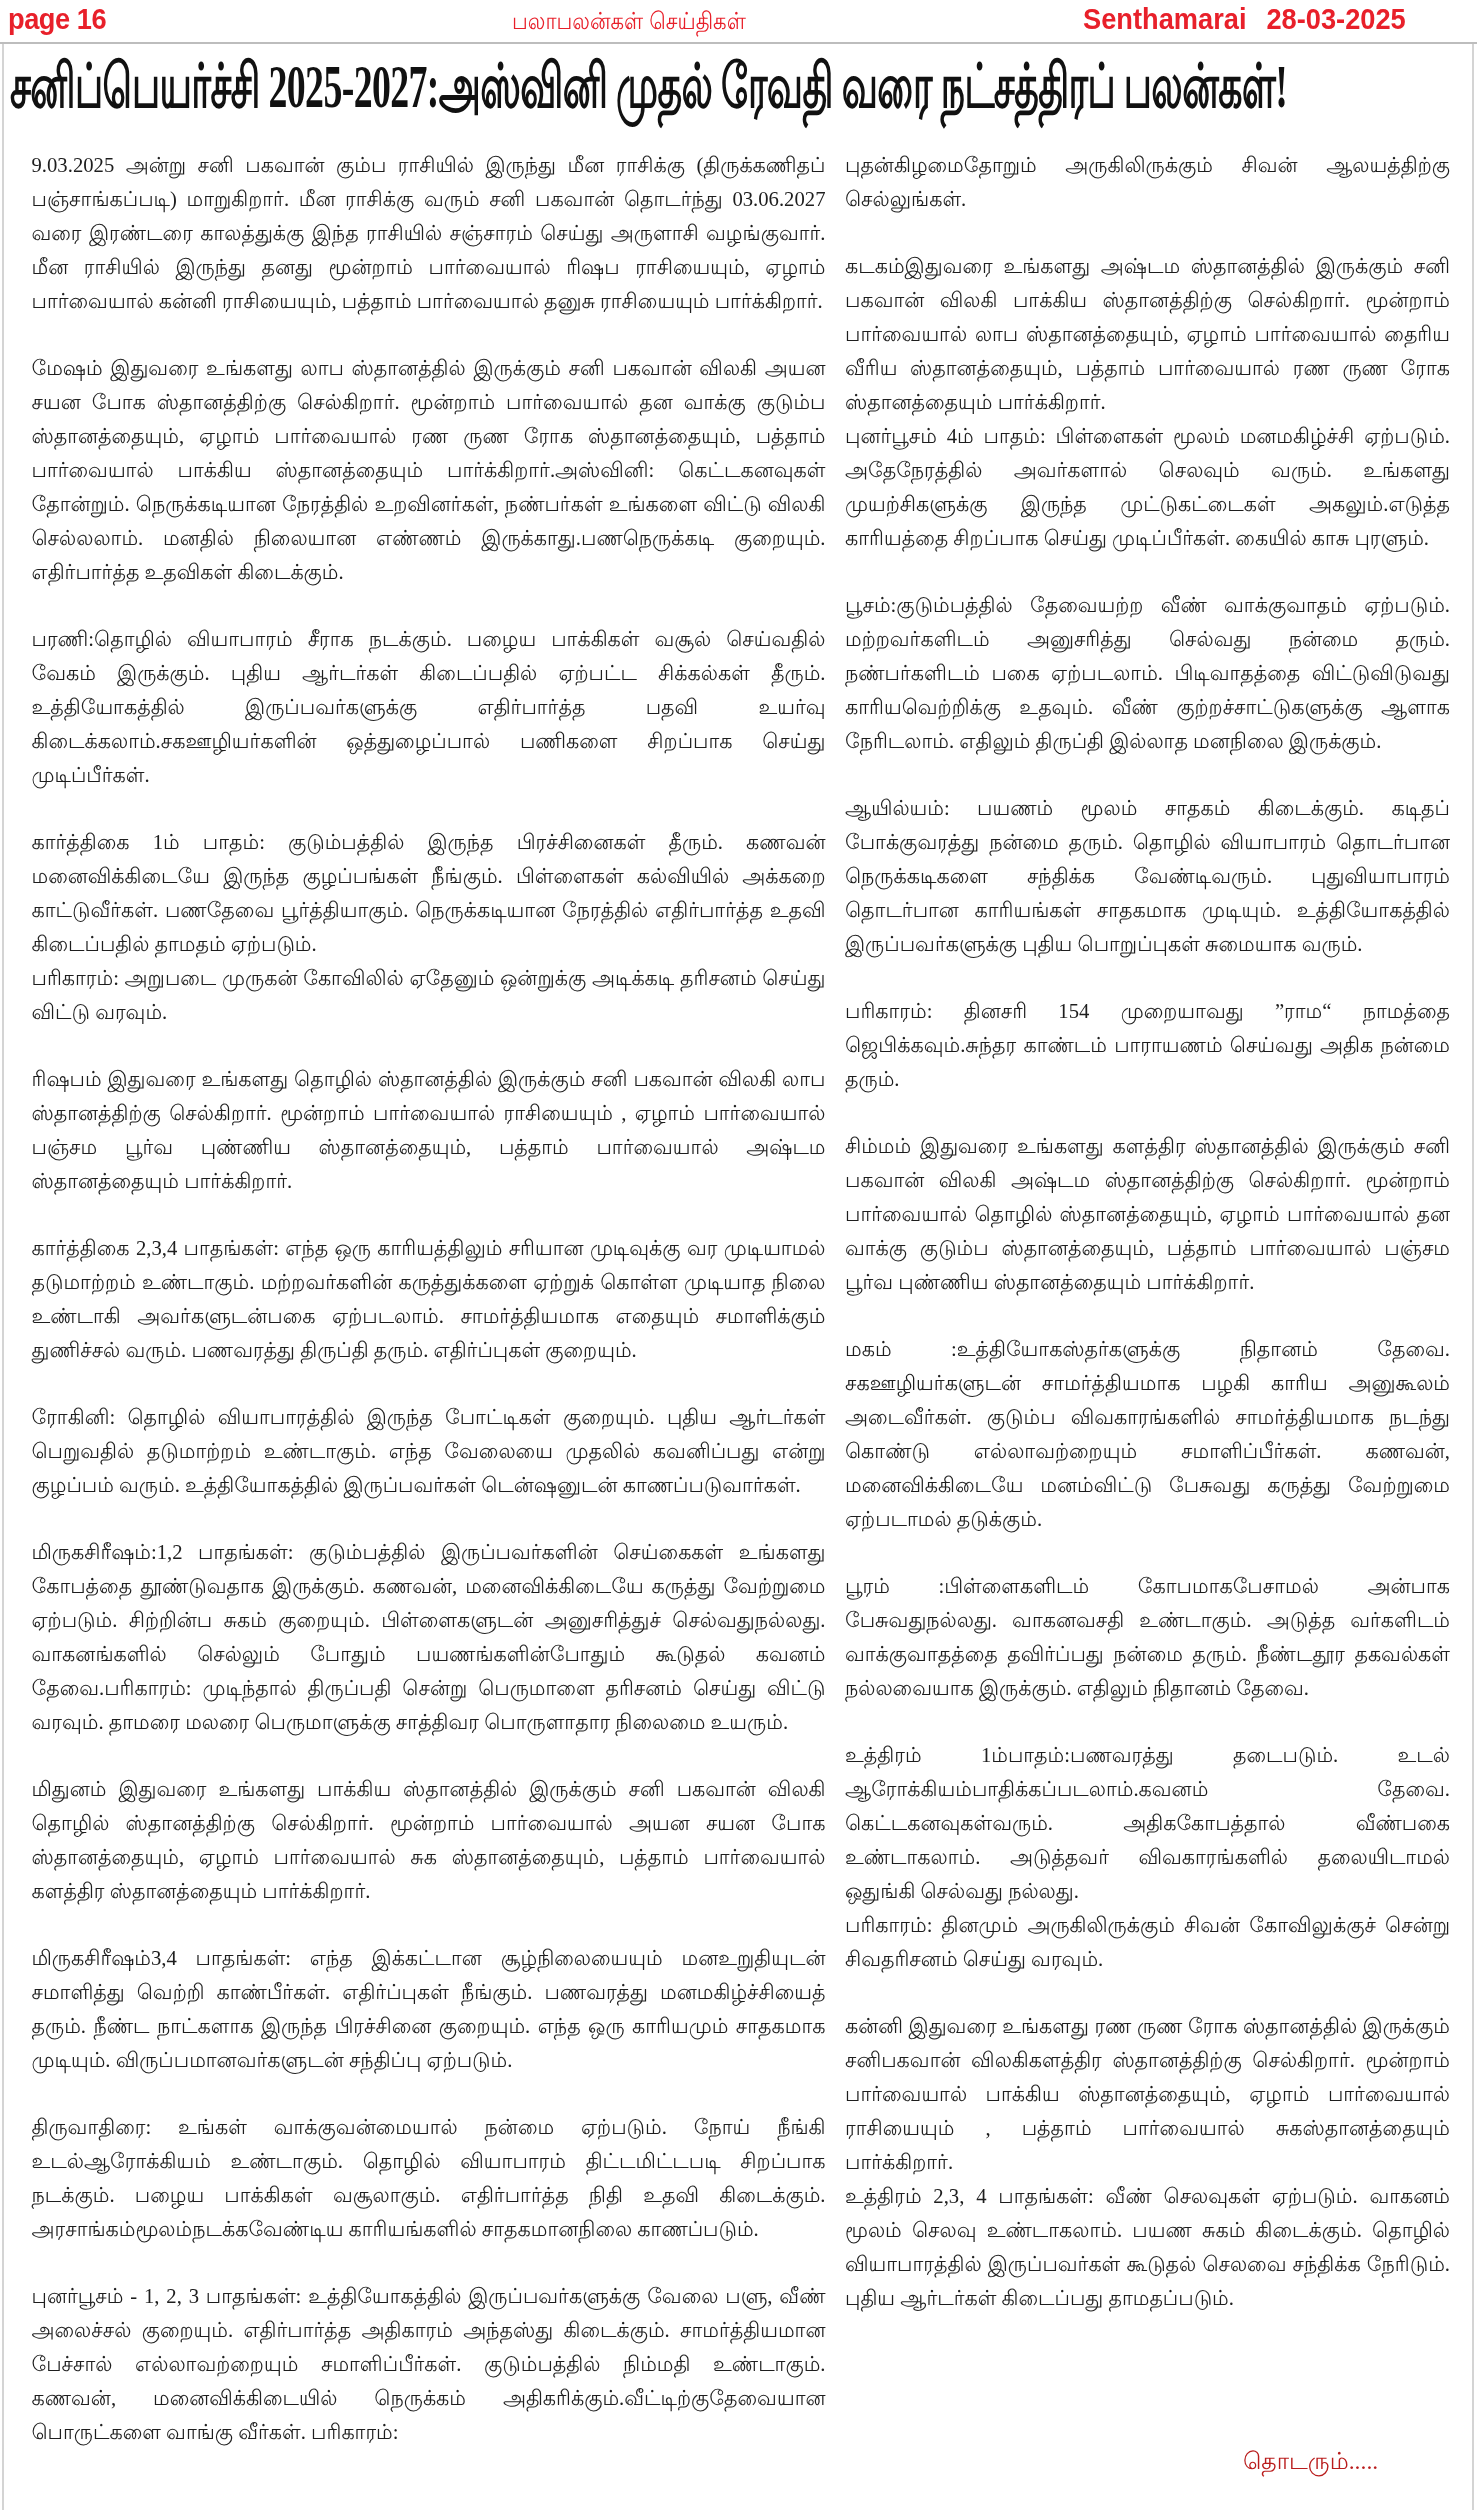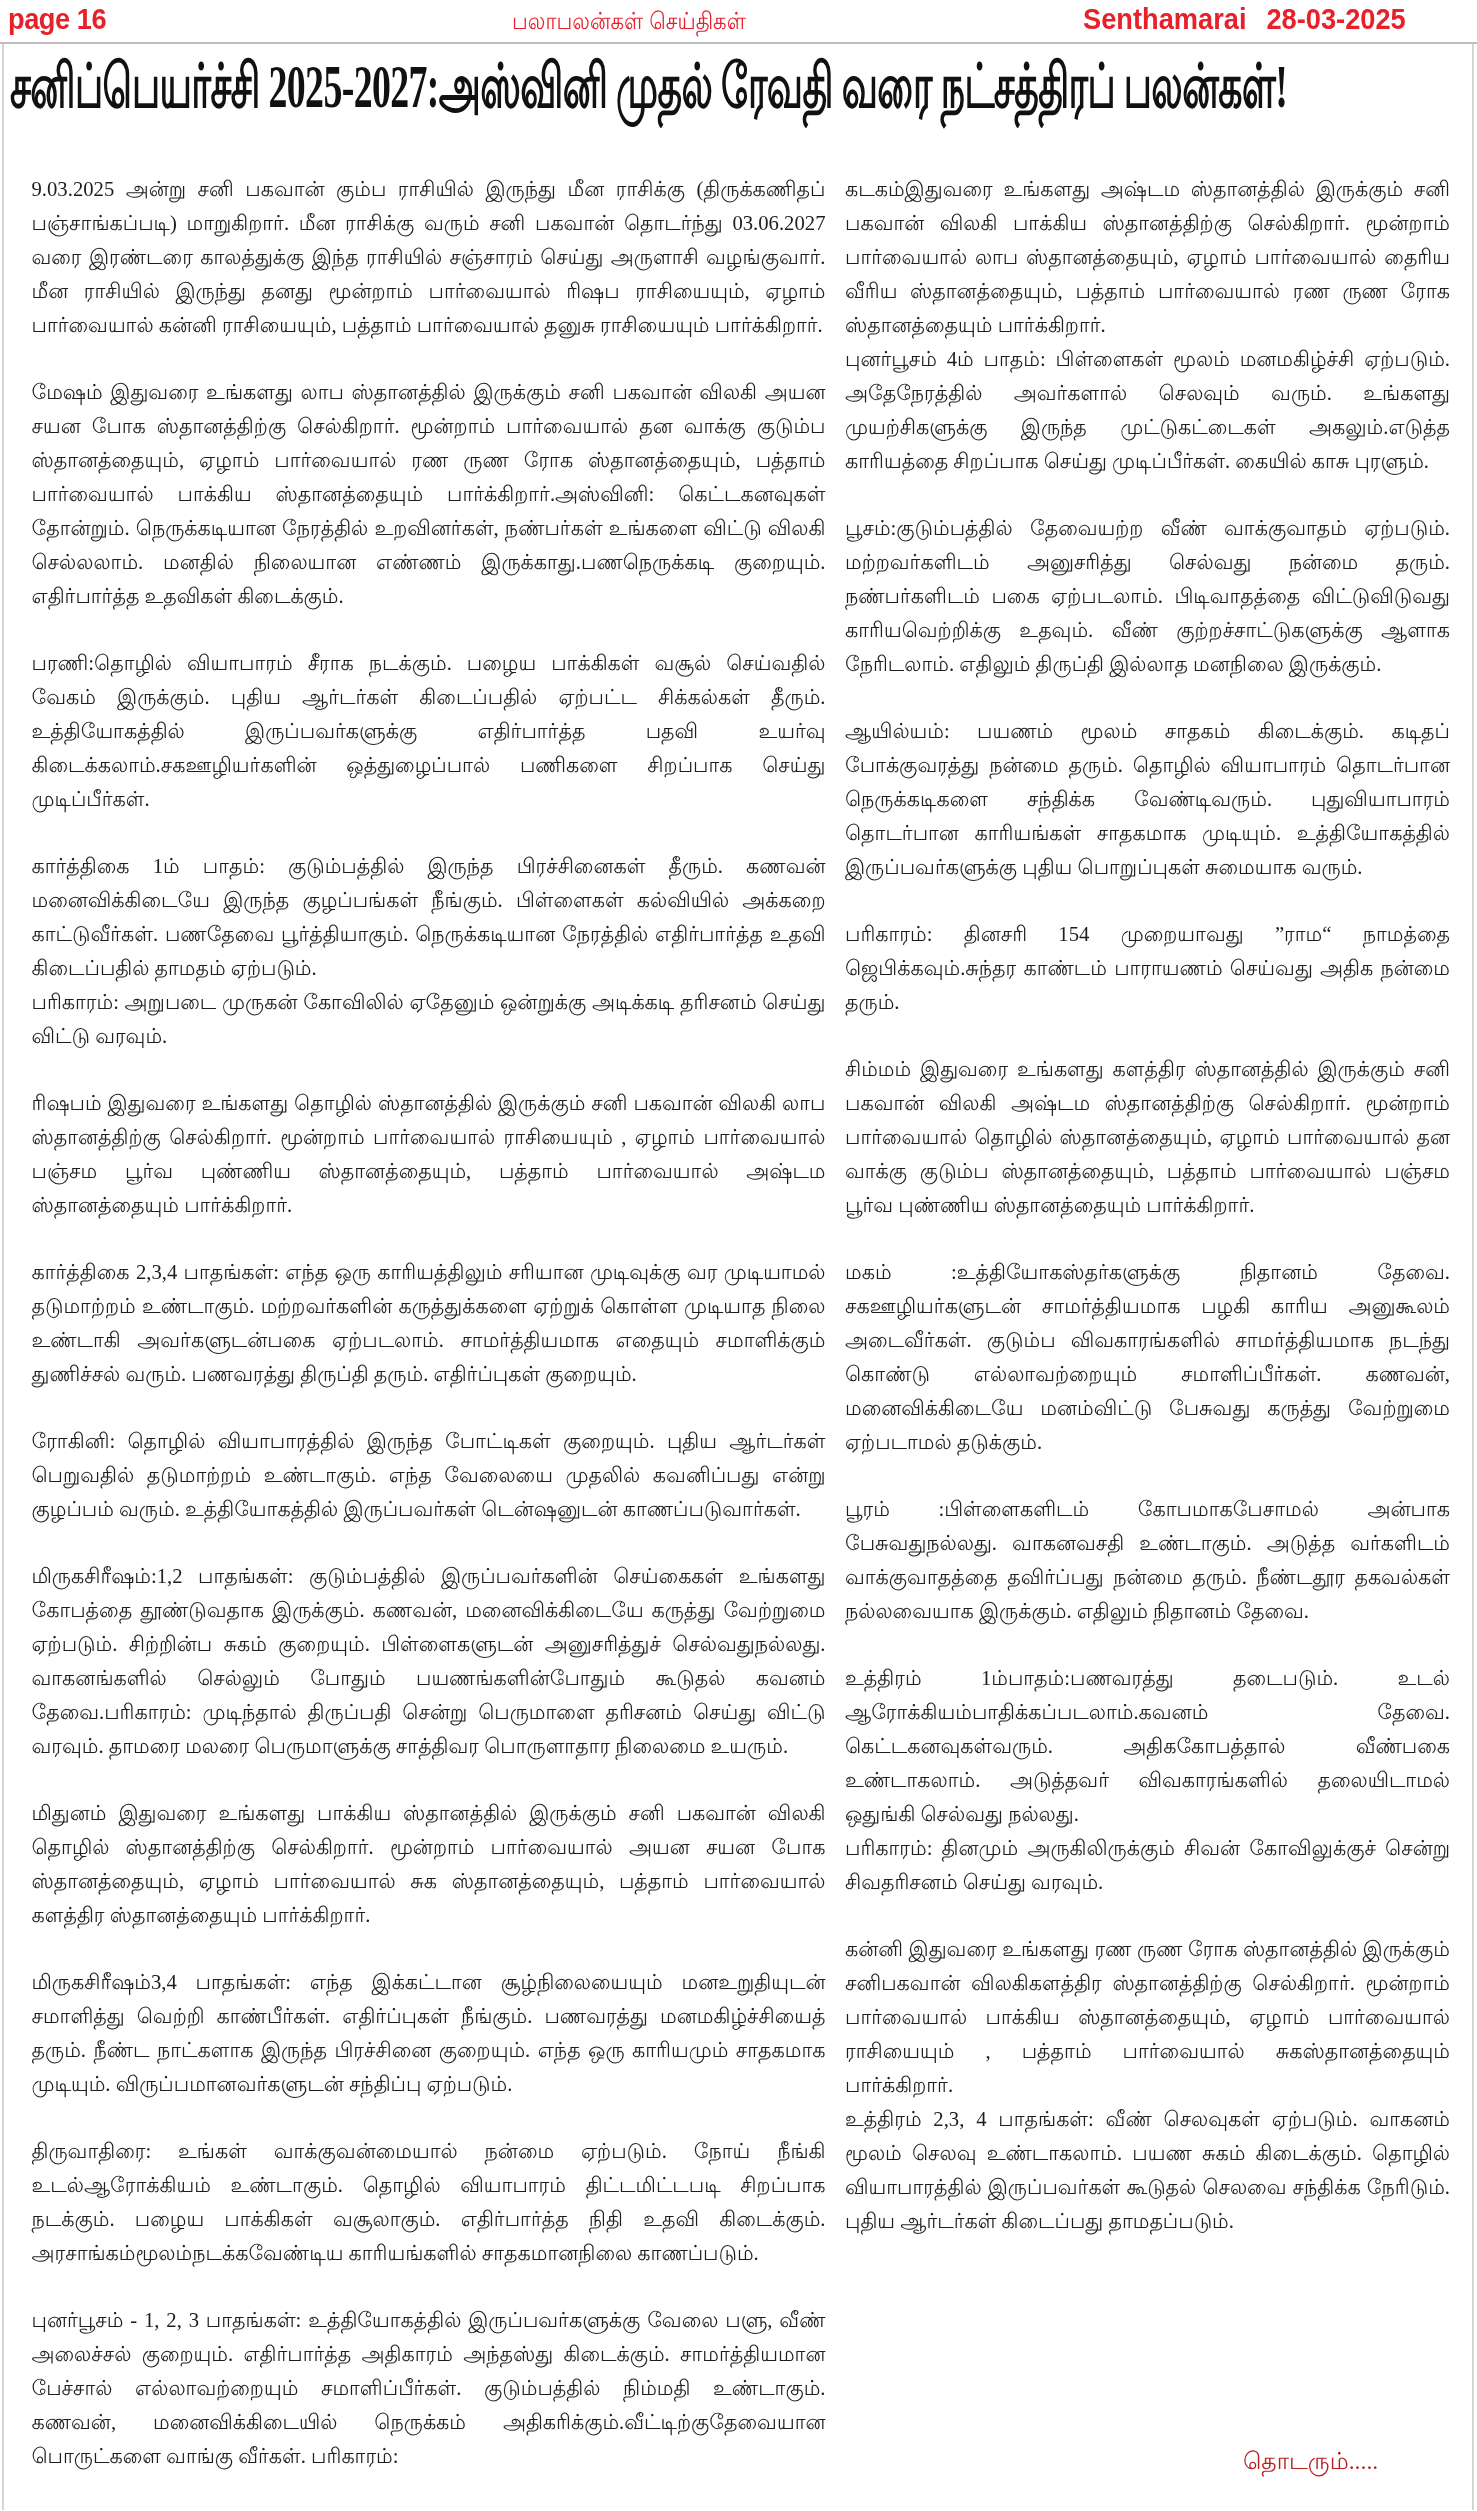--- a/index.html
+++ b/index.html
@@ -5,21 +5,21 @@
   html, body { margin: 0; padding: 0; background: #ffffff; }
   body { width: 1478px; height: 2512px; position: relative; overflow: hidden; font-family: "Liberation Sans", sans-serif; color: #1a1a1a; }
   .topbar { position: absolute; left: 0; top: 0; width: 1418px; height: 43px; }
   .page-no { position: absolute; left: 7.9px; top: 2px; font-family: "Liberation Sans", sans-serif; font-weight: bold; font-size: 29.6px; color: #e8202a; transform: scaleX(0.92); transform-origin: left center; letter-spacing: -0.5px; }
   .section { position: absolute; left: 512px; top: 7.9px; font-size: 23.6px; color: #e8202a; transform: scaleX(0.9); transform-origin: left center; }
   .brand { position: absolute; right: 11.8px; top: 2px; font-weight: bold; font-size: 29.6px; color: #e8202a; transform: scaleX(0.92); transform-origin: right center; white-space: nowrap; }
   .brand span { margin-left: 21.7px; }
   .rule { position: absolute; left: 0; top: 42px; width: 1478px; height: 2px; background: #bdbdbd; }
   .frame { position: absolute; left: 2px; top: 44px; width: 1472px; height: 2466px; border-left: 2px solid #d4d4d4; border-right: 2px solid #d4d4d4; box-sizing: border-box; }
   .headline { position: absolute; left: 9.9px; top: 47px; width: 1468px; height: 79px; font-family: "Liberation Serif", serif; font-weight: bold; font-size: 61px; line-height: 79px; color: #111; white-space: nowrap; transform: scaleX(0.62); transform-origin: left center; letter-spacing: -1px; }
-  .col { position: absolute; top: 148px; font-family: "Liberation Serif", serif; font-size: 20.7px; line-height: 34px; color: #1e1e1e; text-align: justify; margin-top: 24px; }
+  .col { position: absolute; top: 148px; font-family: "Liberation Serif", serif; font-size: 20.7px; line-height: 34px; color: #1e1e1e; text-align: justify; }
   .col-left { left: 31.5px; width: 794px; }
   .col-right { left: 845px; width: 605px; }
   .col p { margin: 0 0 33px 0; }
   .col p.tight { margin-bottom: 0; }
   .continue { position: absolute; left: 1243px; top: 2448px; font-family: "Liberation Serif", serif; font-size: 23.6px; color: #b91c1c; }
 </style>
 </head>
 <body>
 
 <div class="topbar">
@@ -44,20 +44,21 @@
   <p>கார்த்திகை 2,3,4 பாதங்கள்: எந்த ஒரு காரியத்திலும் சரியான முடிவுக்கு வர முடியாமல் தடுமாற்றம் உண்டாகும். மற்றவர்களின் கருத்துக்களை ஏற்றுக் கொள்ள முடியாத நிலை உண்டாகி அவர்களுடன்பகை ஏற்படலாம். சாமர்த்தியமாக எதையும் சமாளிக்கும் துணிச்சல் வரும். பணவரத்து திருப்தி தரும். எதிர்ப்புகள் குறையும்.</p>
   <p>ரோகினி: தொழில் வியாபாரத்தில் இருந்த போட்டிகள் குறையும். புதிய ஆர்டர்கள் பெறுவதில் தடுமாற்றம் உண்டாகும். எந்த வேலையை முதலில் கவனிப்பது என்று குழப்பம் வரும். உத்தியோகத்தில் இருப்பவர்கள் டென்ஷனுடன் காணப்படுவார்கள்.</p>
   <p>மிருகசிரீஷம்:1,2 பாதங்கள்: குடும்பத்தில் இருப்பவர்களின் செய்கைகள் உங்களது கோபத்தை தூண்டுவதாக இருக்கும். கணவன், மனைவிக்கிடையே கருத்து வேற்றுமை ஏற்படும். சிற்றின்ப சுகம் குறையும். பிள்ளைகளுடன் அனுசரித்துச் செல்வதுநல்லது. வாகனங்களில் செல்லும் போதும் பயணங்களின்போதும் கூடுதல் கவனம் தேவை.பரிகாரம்: முடிந்தால் திருப்பதி சென்று பெருமாளை தரிசனம் செய்து விட்டு வரவும். தாமரை மலரை பெருமாளுக்கு சாத்திவர பொருளாதார நிலைமை உயரும்.</p>
   <p>மிதுனம் இதுவரை உங்களது பாக்கிய ஸ்தானத்தில் இருக்கும் சனி பகவான் விலகி தொழில் ஸ்தானத்திற்கு செல்கிறார். மூன்றாம் பார்வையால் அயன சயன போக ஸ்தானத்தையும், ஏழாம் பார்வையால் சுக ஸ்தானத்தையும், பத்தாம் பார்வையால் களத்திர ஸ்தானத்தையும் பார்க்கிறார்.</p>
   <p>மிருகசிரீஷம்3,4 பாதங்கள்: எந்த இக்கட்டான சூழ்நிலையையும் மனஉறுதியுடன் சமாளித்து வெற்றி காண்பீர்கள். எதிர்ப்புகள் நீங்கும். பணவரத்து மனமகிழ்ச்சியைத் தரும். நீண்ட நாட்களாக இருந்த பிரச்சினை குறையும். எந்த ஒரு காரியமும் சாதகமாக முடியும். விருப்பமானவர்களுடன் சந்திப்பு ஏற்படும்.</p>
   <p>திருவாதிரை: உங்கள் வாக்குவன்மையால் நன்மை ஏற்படும். நோய் நீங்கி உடல்ஆரோக்கியம் உண்டாகும். தொழில் வியாபாரம் திட்டமிட்டபடி சிறப்பாக நடக்கும். பழைய பாக்கிகள் வசூலாகும். எதிர்பார்த்த நிதி உதவி கிடைக்கும். அரசாங்கம்மூலம்நடக்கவேண்டிய காரியங்களில் சாதகமானநிலை காணப்படும்.</p>
   <p>புனர்பூசம் - 1, 2, 3 பாதங்கள்: உத்தியோகத்தில் இருப்பவர்களுக்கு வேலை பளு, வீண் அலைச்சல் குறையும். எதிர்பார்த்த அதிகாரம் அந்தஸ்து கிடைக்கும். சாமர்த்தியமான பேச்சால் எல்லாவற்றையும் சமாளிப்பீர்கள். குடும்பத்தில் நிம்மதி உண்டாகும். கணவன், மனைவிக்கிடையில் நெருக்கம் அதிகரிக்கும்.வீட்டிற்குதேவையான பொருட்களை வாங்கு வீர்கள். பரிகாரம்:</p>
 </div>
 
 <div class="col col-right">
+  <p>புதன்கிழமைதோறும் அருகிலிருக்கும் சிவன் ஆலயத்திற்கு செல்லுங்கள்.</p>
   <p class="tight">கடகம்இதுவரை உங்களது அஷ்டம ஸ்தானத்தில் இருக்கும் சனி பகவான் விலகி பாக்கிய ஸ்தானத்திற்கு செல்கிறார். மூன்றாம் பார்வையால் லாப ஸ்தானத்தையும், ஏழாம் பார்வையால் தைரிய வீரிய ஸ்தானத்தையும், பத்தாம் பார்வையால் ரண ருண ரோக ஸ்தானத்தையும் பார்க்கிறார்.</p>
   <p>புனர்பூசம் 4ம் பாதம்: பிள்ளைகள் மூலம் மனமகிழ்ச்சி ஏற்படும். அதேநேரத்தில் அவர்களால் செலவும் வரும். உங்களது முயற்சிகளுக்கு இருந்த முட்டுகட்டைகள் அகலும்.எடுத்த காரியத்தை சிறப்பாக செய்து முடிப்பீர்கள். கையில் காசு புரளும்.</p>
   <p>பூசம்:குடும்பத்தில் தேவையற்ற வீண் வாக்குவாதம் ஏற்படும். மற்றவர்களிடம் அனுசரித்து செல்வது நன்மை தரும். நண்பர்களிடம் பகை ஏற்படலாம். பிடிவாதத்தை விட்டுவிடுவது காரியவெற்றிக்கு உதவும். வீண் குற்றச்சாட்டுகளுக்கு ஆளாக நேரிடலாம். எதிலும் திருப்தி இல்லாத மனநிலை இருக்கும்.</p>
   <p>ஆயில்யம்: பயணம் மூலம் சாதகம் கிடைக்கும். கடிதப் போக்குவரத்து நன்மை தரும். தொழில் வியாபாரம் தொடர்பான நெருக்கடிகளை சந்திக்க வேண்டிவரும். புதுவியாபாரம் தொடர்பான காரியங்கள் சாதகமாக முடியும். உத்தியோகத்தில் இருப்பவர்களுக்கு புதிய பொறுப்புகள் சுமையாக வரும்.</p>
   <p>பரிகாரம்: தினசரி 154 முறையாவது ”ராம“ நாமத்தை ஜெபிக்கவும்.சுந்தர காண்டம் பாராயணம் செய்வது அதிக நன்மை தரும்.</p>
   <p>சிம்மம் இதுவரை உங்களது களத்திர ஸ்தானத்தில் இருக்கும் சனி பகவான் விலகி அஷ்டம ஸ்தானத்திற்கு செல்கிறார். மூன்றாம் பார்வையால் தொழில் ஸ்தானத்தையும், ஏழாம் பார்வையால் தன வாக்கு குடும்ப ஸ்தானத்தையும், பத்தாம் பார்வையால் பஞ்சம பூர்வ புண்ணிய ஸ்தானத்தையும் பார்க்கிறார்.</p>
   <p>மகம் :உத்தியோகஸ்தர்களுக்கு நிதானம் தேவை. சகஊழியர்களுடன் சாமர்த்தியமாக பழகி காரிய அனுகூலம் அடைவீர்கள். குடும்ப விவகாரங்களில் சாமர்த்தியமாக நடந்து கொண்டு எல்லாவற்றையும் சமாளிப்பீர்கள். கணவன், மனைவிக்கிடையே மனம்விட்டு பேசுவது கருத்து வேற்றுமை ஏற்படாமல் தடுக்கும்.</p>
   <p>பூரம் :பிள்ளைகளிடம் கோபமாகபேசாமல் அன்பாக பேசுவதுநல்லது. வாகனவசதி உண்டாகும். அடுத்த வர்களிடம் வாக்குவாதத்தை தவிர்ப்பது நன்மை தரும். நீண்டதூர தகவல்கள் நல்லவையாக இருக்கும். எதிலும் நிதானம் தேவை.</p>
   <p class="tight">உத்திரம் 1ம்பாதம்:பணவரத்து தடைபடும். உடல் ஆரோக்கியம்பாதிக்கப்படலாம்.கவனம் தேவை. கெட்டகனவுகள்வரும். அதிககோபத்தால் வீண்பகை உண்டாகலாம். அடுத்தவர் விவகாரங்களில் தலையிடாமல் ஒதுங்கி செல்வது நல்லது.</p>
   <p>பரிகாரம்: தினமும் அருகிலிருக்கும் சிவன் கோவிலுக்குச் சென்று சிவதரிசனம் செய்து வரவும்.</p>

